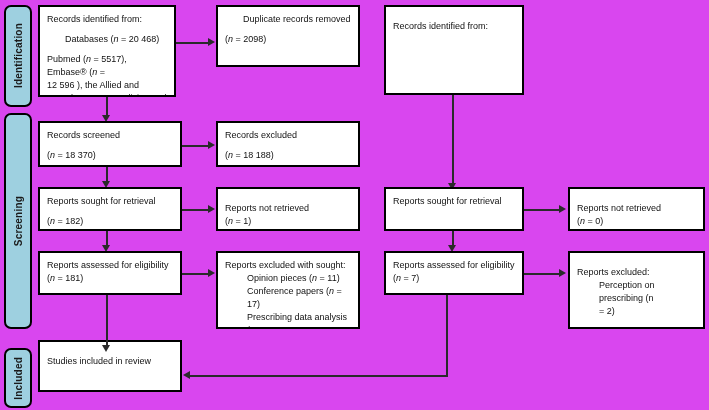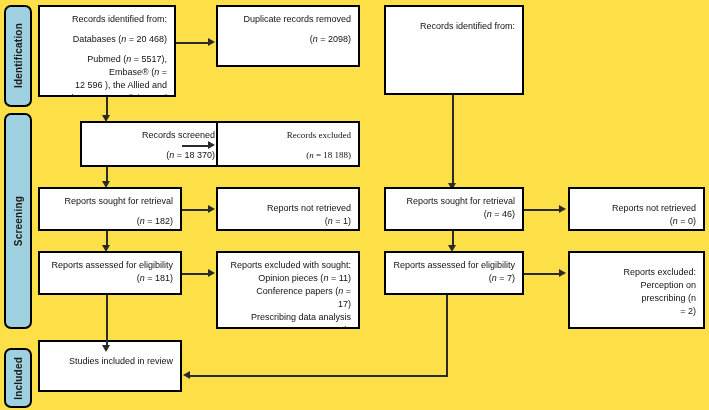--- a/index.html
+++ b/index.html
@@ -4,23 +4,22 @@
 <style>
   html,body{margin:0;padding:0;background:#ffffff;}
   body{
     font-family:"Liberation Sans","DejaVu Sans",sans-serif;
     -webkit-font-smoothing:antialiased;
   }
   #canvas{
     position:relative;
     width:709px;
     height:410px;
-    background:#fde047;
+    background:#d946ef;
     overflow:hidden;
-    text-align:right;
   }
   
   .phase{
     position:absolute;
     background:#9ed0e0;
     border:2px solid #000;
     border-radius:7px;
     display:flex;
     align-items:center;
     justify-content:center;
@@ -112,26 +111,26 @@
 
   <div class="ln lnh" style="left:176px;top:42px;width:33px;"></div>
   <div class="arrow ar-right" style="left:208px;top:38px;"></div>
 
   <div class="ln lnv" style="left:106px;top:97px;height:20px;"></div>
   <div class="arrow ar-down" style="left:102px;top:115px;"></div>
 
   <div class="ln lnv" style="left:452px;top:95px;height:90px;"></div>
   <div class="arrow ar-down" style="left:448px;top:183px;"></div>
 
-  <div class="box" style="left:38px;top:121px;width:144px;height:46px;margin-left:42px;">
+  <div class="box" style="left:38px;top:121px;width:144px;height:46px;">
     <p>Records screened</p>
     <p class="gap">(<i>n</i> = 18 370)</p>
   </div>
 
-  <div class="box" style="left:216px;top:121px;width:144px;height:46px;font-family:Liberation Serif, serif;">
+  <div class="box" style="left:216px;top:121px;width:144px;height:46px;">
     <p>Records excluded</p>
     <p class="gap">(<i>n</i> = 18 188)</p>
   </div>
 
   <div class="ln lnh" style="left:182px;top:145px;width:27px;"></div>
   <div class="arrow ar-right" style="left:208px;top:141px;"></div>
 
   <div class="ln lnv" style="left:106px;top:167px;height:16px;"></div>
   <div class="arrow ar-down" style="left:102px;top:181px;"></div>
 
@@ -143,21 +142,20 @@
   <div class="box" style="left:216px;top:187px;width:144px;height:44px;">
     <p class="gap">Reports not retrieved</p>
     <p>(<i>n</i> = 1)</p>
   </div>
 
   <div class="ln lnh" style="left:182px;top:209px;width:27px;"></div>
   <div class="arrow ar-right" style="left:208px;top:205px;"></div>
 
   <div class="box" style="left:384px;top:187px;width:140px;height:44px;">
     <p>Reports sought for retrieval</p>
-    <p>(<i>n</i> = 46)</p>
   </div>
 
   <div class="box" style="left:568px;top:187px;width:137px;height:44px;">
     <p class="gap">Reports not retrieved</p>
     <p>(<i>n</i> = 0)</p>
   </div>
 
   <div class="ln lnh" style="left:524px;top:209px;width:36px;"></div>
   <div class="arrow ar-right" style="left:559px;top:205px;"></div>
 

